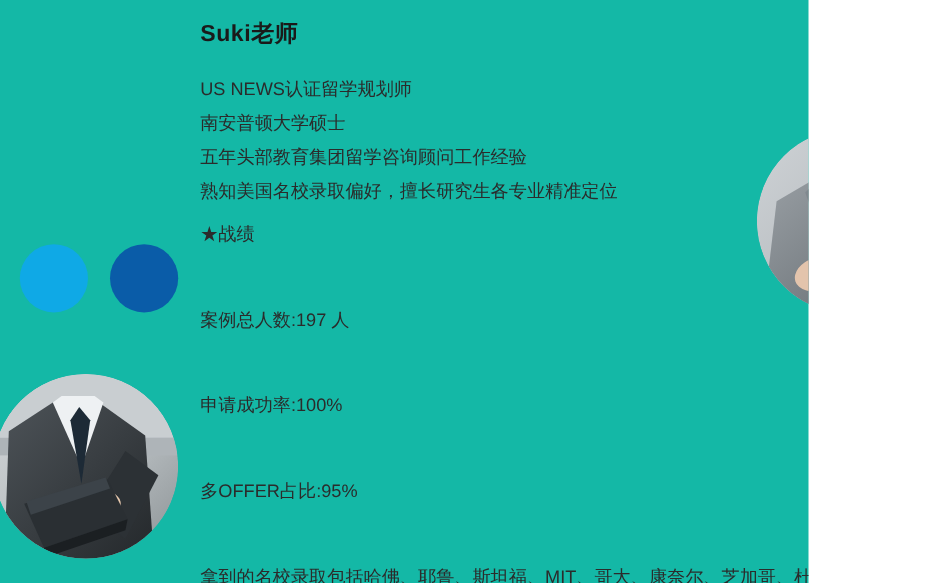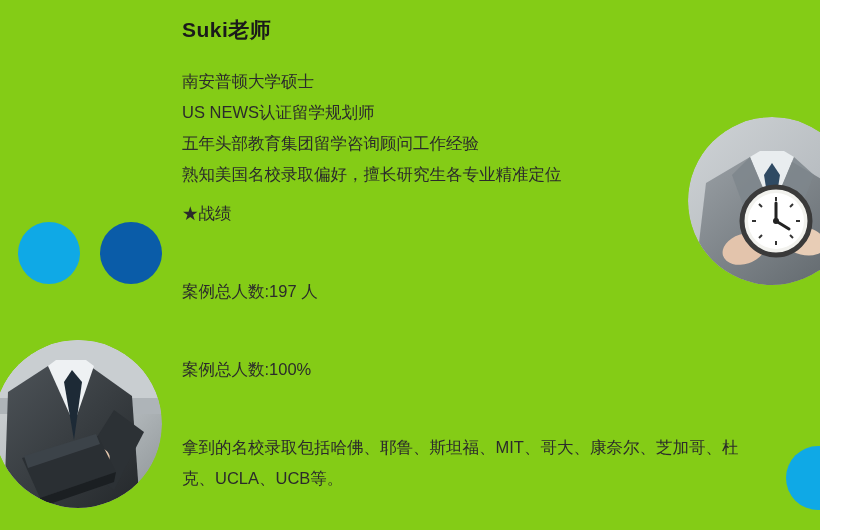--- a/index.html
+++ b/index.html
@@ -8,23 +8,23 @@
   }
   body {
     width: 860px;
     height: 530px;
     background: #ffffff;
     font-family: "Liberation Sans", sans-serif;
     overflow: hidden;
   }
   .page {
     position: relative;
-    width: 820px;
+    width: 735px;
     height: 530px;
-    background: #84cc16;
+    background: #14b8a6;
     overflow: hidden;
   }
 
   
   .dot {
     position: absolute;
     border-radius: 50%;
   }
   .dot-cyan-left {
     left: 18px;
@@ -205,28 +205,29 @@
         <path d="M30 116 L102 94 L106 104 L34 128 Z" fill="#3c4349"></path>
         <path d="M46 158 L122 132 L120 142 L44 168 Z" fill="#1b1f22"></path>
       </g>
     </svg>
   </div>
 
   <div class="content">
     <div class="name">Suki老师</div>
 
     <div class="lines">
+      <div class="line">US NEWS认证留学规划师</div>
       <div class="line">南安普顿大学硕士</div>
-      <div class="line">US NEWS认证留学规划师</div>
       <div class="line">五年头部教育集团留学咨询顾问工作经验</div>
       <div class="line">熟知美国名校录取偏好，擅长研究生各专业精准定位</div>
     </div>
 
     <div class="section-title">★战绩</div>
 
     <div class="stats">
       <div class="line">案例总人数:197 人</div>
-      <div class="line">案例总人数:100%</div>
+      <div class="line">申请成功率:100%</div>
+      <div class="line">多OFFER占比:95%</div>
       <div class="line wrap-line">拿到的名校录取包括哈佛、耶鲁、斯坦福、MIT、哥大、康奈尔、芝加哥、杜克、UCLA、UCB等。</div>
     </div>
   </div>
 
 </div>
 
 </body></html>

